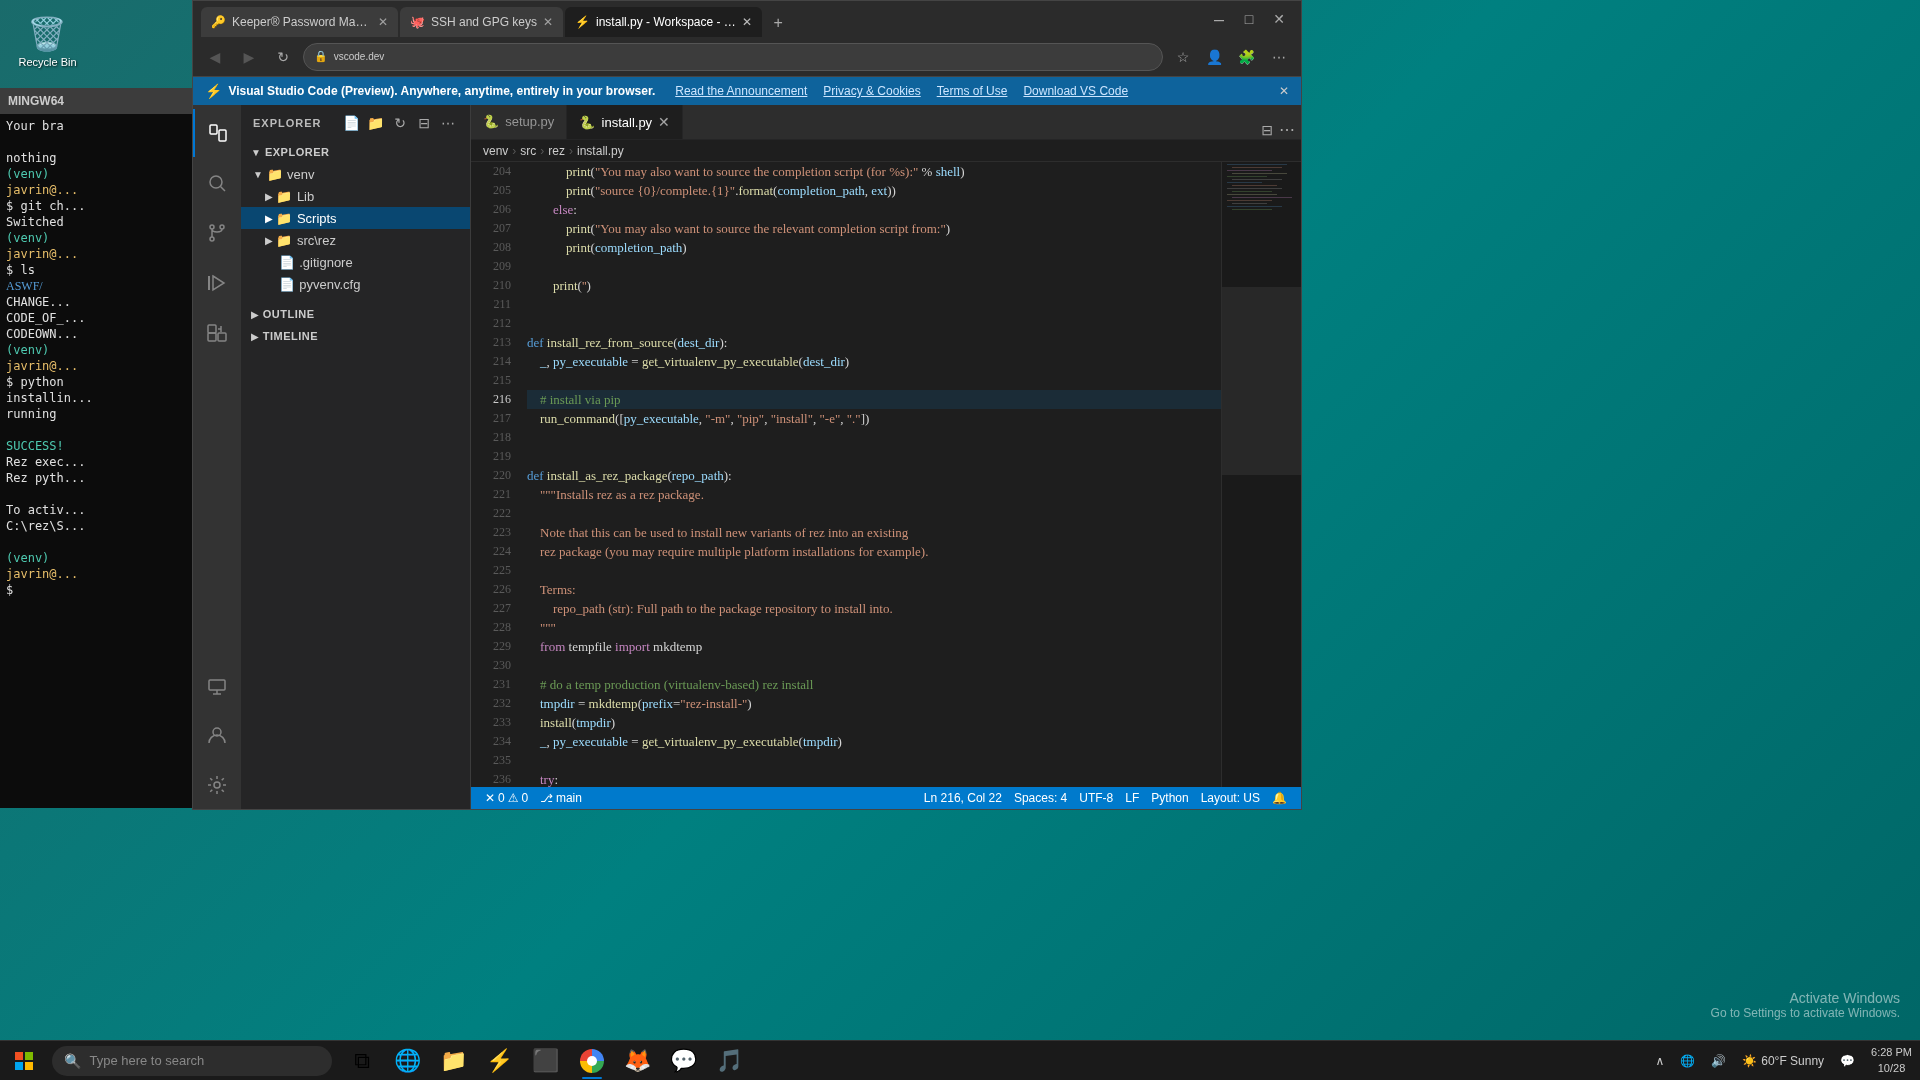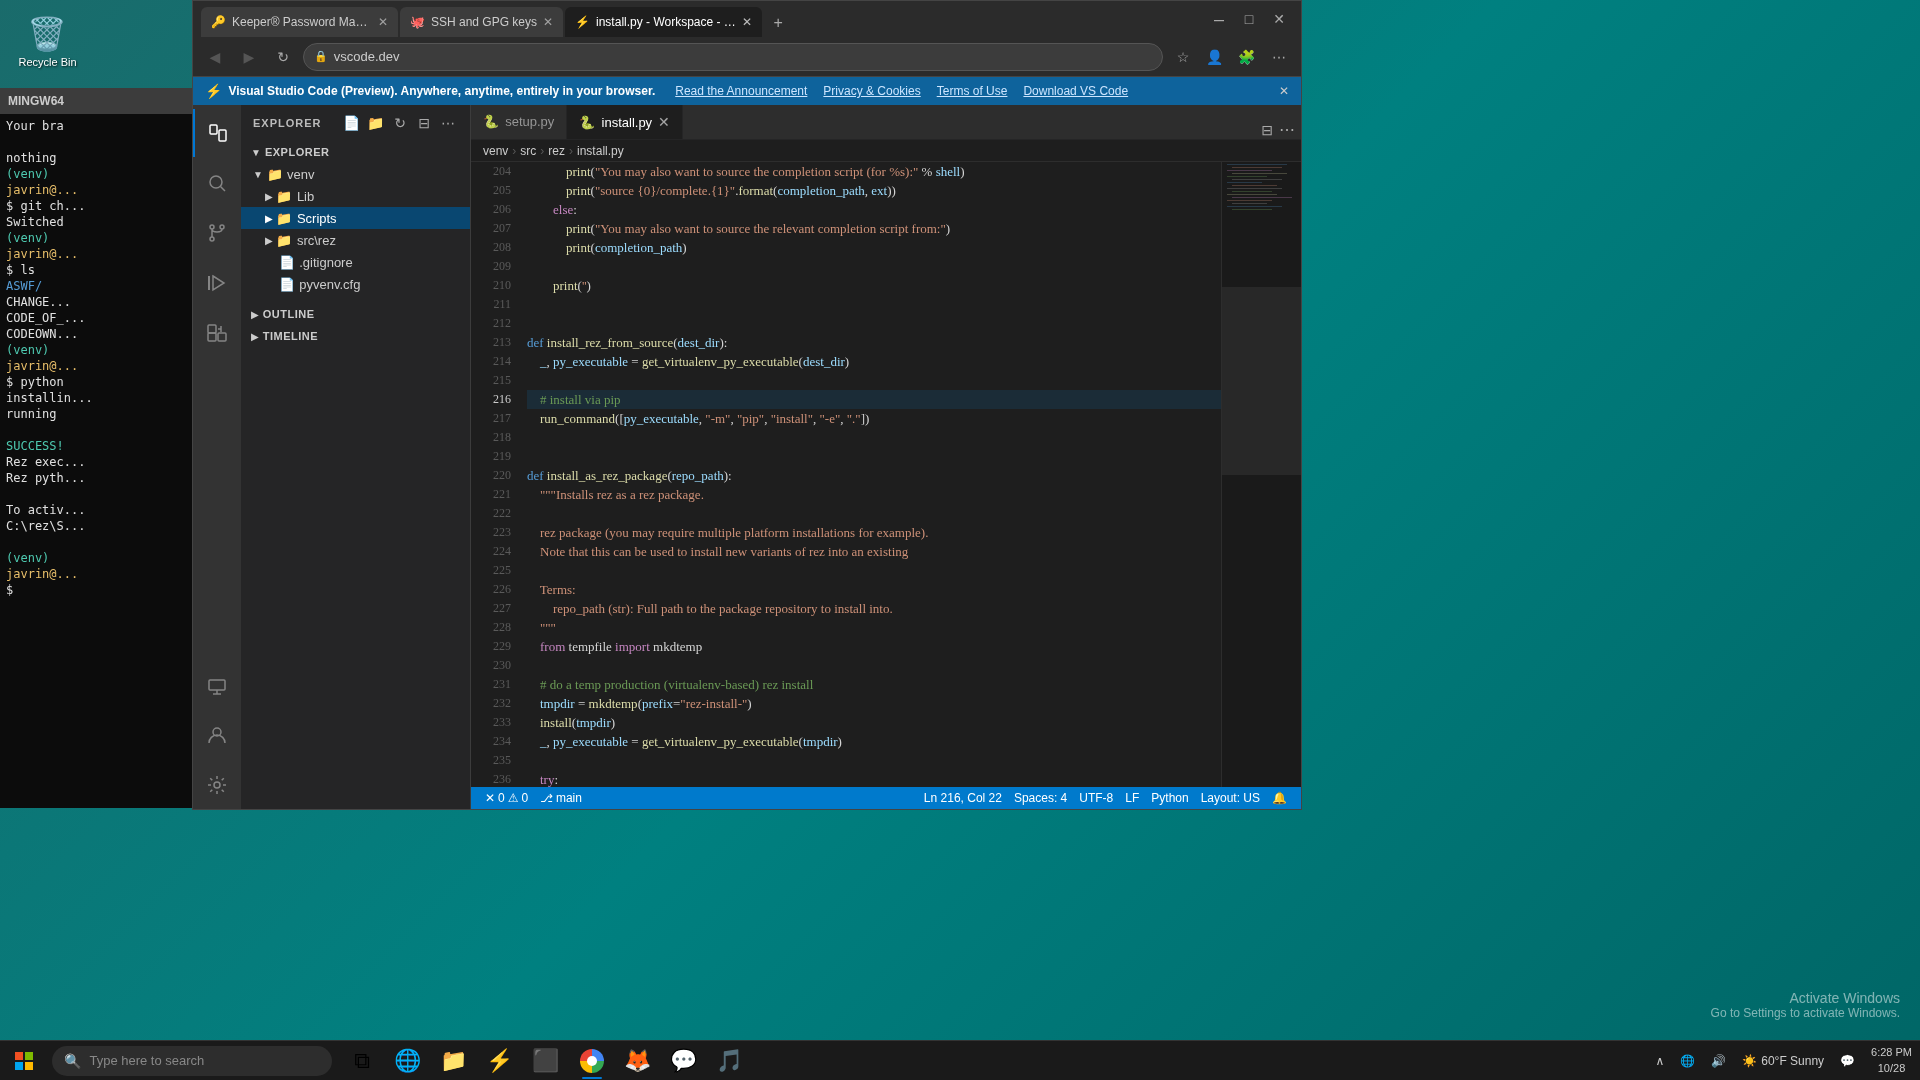--- a/index.html
+++ b/index.html
@@ -174,21 +174,21 @@
       border: 1px solid #555;
       border-radius: 14px;
       display: flex;
       align-items: center;
       padding: 0 10px;
       gap: 6px;
       color: #ccc;
       font-size: 13px;
     }
     .address-bar-icon { color: #888; font-size: 11px; }
-    .address-bar-url { color: #ccc; font-size: 13px; }
+    .address-bar-url { color: #ccc; font-size: 10px; }
     .toolbar-actions {
       display: flex;
       align-items: center;
       gap: 4px;
     }
     .toolbar-action-btn {
       width: 28px;
       height: 28px;
       display: flex;
       align-items: center;
@@ -527,21 +527,21 @@
       overflow: hidden;
     }
     .terminal-line {
       height: 16px;
       white-space: pre;
       line-height: 16px;
     }
     .term-green { color: #4ec9b0; }
     .term-yellow { color: #e8bf6a; }
     .term-white { color: #e0e0e0; }
-    .term-blue { color: #569cd6; }
+    .term-blue { color: #569cd6; font-family: Liberation Serif, serif; }
 
     
     .taskbar {
       position: absolute;
       bottom: 0;
       left: 0;
       width: 1920px;
       height: 40px;
       background: #1a1a1a;
       display: flex;
@@ -968,22 +968,22 @@
             <div class="code-line"><span class="py-def">def </span><span class="fn">install_rez_from_source</span><span style="color:#d4d4d4;">(</span><span class="param">dest_dir</span><span style="color:#d4d4d4;">):</span></div>
             <div class="code-line"><span style="color:#d4d4d4;">    </span><span class="var">_</span><span style="color:#d4d4d4;">, </span><span class="var">py_executable</span><span style="color:#d4d4d4;"> = </span><span class="fn">get_virtualenv_py_executable</span><span style="color:#d4d4d4;">(</span><span class="var">dest_dir</span><span style="color:#d4d4d4;">)</span></div>
             <div class="code-line"></div>
             <div class="code-line highlighted"><span style="color:#d4d4d4;">    </span><span class="cmt"># install via pip</span></div>
             <div class="code-line"><span style="color:#d4d4d4;">    </span><span class="fn">run_command</span><span style="color:#d4d4d4;">([</span><span class="var">py_executable</span><span style="color:#d4d4d4;">, </span><span class="str">"-m"</span><span style="color:#d4d4d4;">, </span><span class="str">"pip"</span><span style="color:#d4d4d4;">, </span><span class="str">"install"</span><span style="color:#d4d4d4;">, </span><span class="str">"-e"</span><span style="color:#d4d4d4;">, </span><span class="str">"."</span><span style="color:#d4d4d4;">])</span></div>
             <div class="code-line"></div>
             <div class="code-line"></div>
             <div class="code-line"><span class="py-def">def </span><span class="fn">install_as_rez_package</span><span style="color:#d4d4d4;">(</span><span class="param">repo_path</span><span style="color:#d4d4d4;">):</span></div>
             <div class="code-line"><span class="str">    """Installs rez as a rez package.</span></div>
             <div class="code-line"></div>
+            <div class="code-line"><span class="str">    Note that this can be used to install new variants of rez into an existing</span></div>
             <div class="code-line"><span class="str">    rez package (you may require multiple platform installations for example).</span></div>
-            <div class="code-line"><span class="str">    Note that this can be used to install new variants of rez into an existing</span></div>
             <div class="code-line"></div>
             <div class="code-line"><span class="str">    Terms:</span></div>
             <div class="code-line"><span class="str">        repo_path (str): Full path to the package repository to install into.</span></div>
             <div class="code-line"><span class="str">    """</span></div>
             <div class="code-line"><span style="color:#d4d4d4;">    </span><span class="kw">from </span><span style="color:#d4d4d4;">tempfile </span><span class="kw">import </span><span style="color:#d4d4d4;">mkdtemp</span></div>
             <div class="code-line"></div>
             <div class="code-line"><span style="color:#d4d4d4;">    </span><span class="cmt"># do a temp production (virtualenv-based) rez install</span></div>
             <div class="code-line"><span style="color:#d4d4d4;">    </span><span class="var">tmpdir</span><span style="color:#d4d4d4;"> = </span><span class="fn">mkdtemp</span><span style="color:#d4d4d4;">(</span><span class="param">prefix</span><span style="color:#d4d4d4;">=</span><span class="str">"rez-install-"</span><span style="color:#d4d4d4;">)</span></div>
             <div class="code-line"><span style="color:#d4d4d4;">    </span><span class="fn">install</span><span style="color:#d4d4d4;">(</span><span class="var">tmpdir</span><span style="color:#d4d4d4;">)</span></div>
             <div class="code-line"><span style="color:#d4d4d4;">    </span><span class="var">_</span><span style="color:#d4d4d4;">, </span><span class="var">py_executable</span><span style="color:#d4d4d4;"> = </span><span class="fn">get_virtualenv_py_executable</span><span style="color:#d4d4d4;">(</span><span class="var">tmpdir</span><span style="color:#d4d4d4;">)</span></div>

